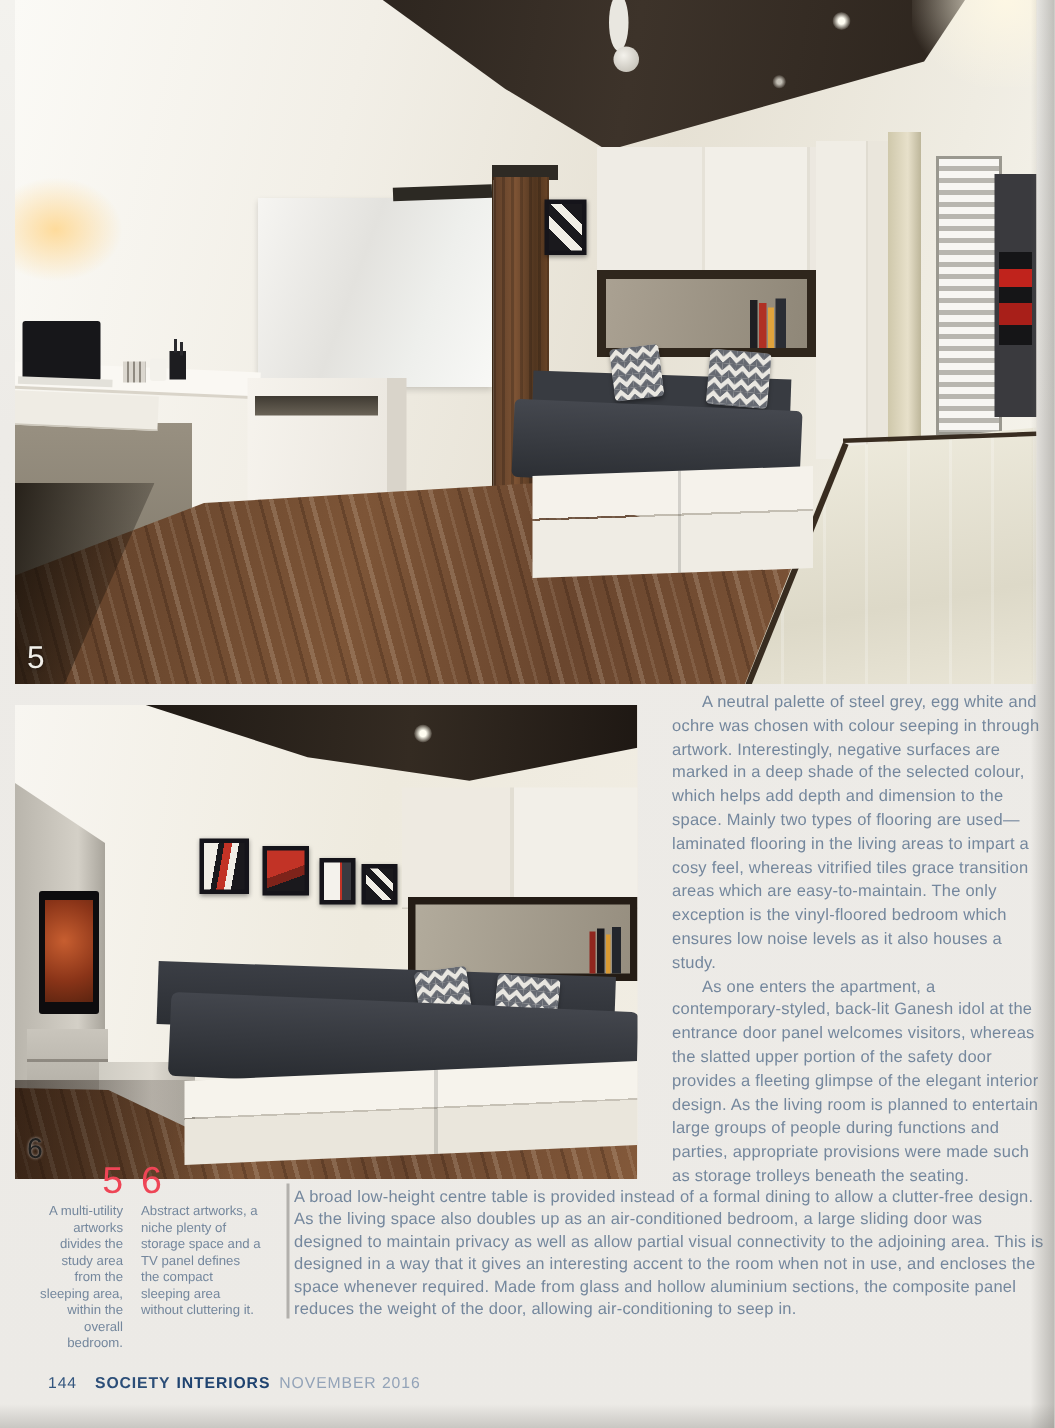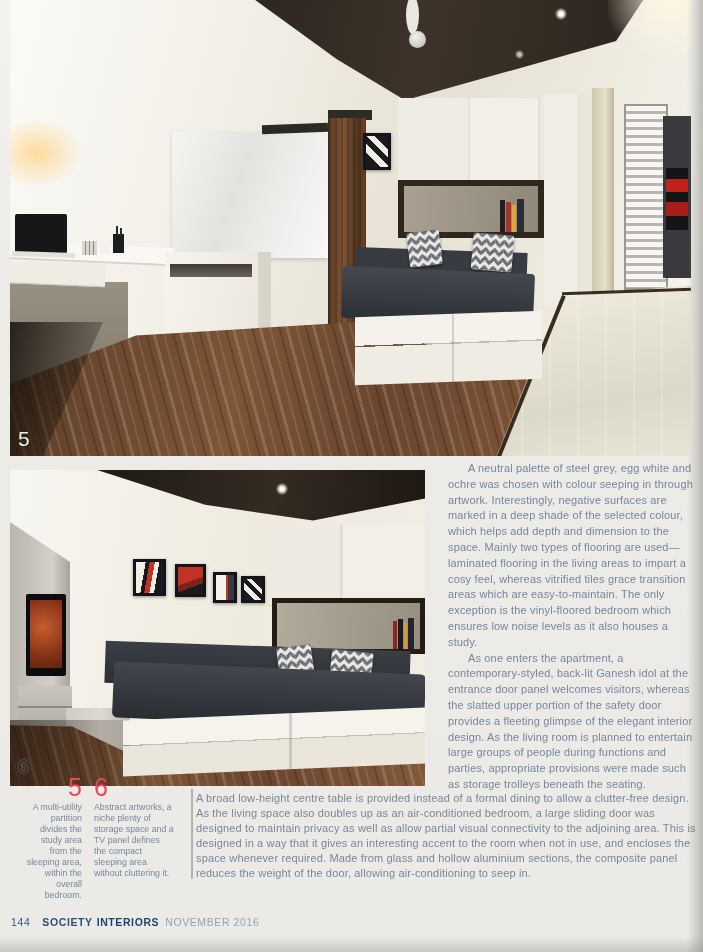--- a/index.html
+++ b/index.html
@@ -178,21 +178,21 @@
     font-size:11px;line-height:15.1px;color:#74879d;letter-spacing:.15px;}
   .captions{position:absolute;left:24px;top:775px;width:170px;}
   .cap-num{position:absolute;top:0;font-size:25px;line-height:1;color:#ee4556;}
   .cap-num-5{left:0;width:58px;text-align:right;}
   .cap-num-6{left:70px;width:58px;text-align:left;}
   .cap-text{position:absolute;top:27px;font-size:8.8px;line-height:11px;color:#74879d;}
   .cap-text-5{left:0;width:58px;text-align:right;}
   .cap-text-6{left:70px;width:80px;text-align:left;}
   .cap-divider{position:absolute;left:191px;top:789px;width:1.5px;height:90px;background:#b2b0ac;}
 
-  .footer{position:absolute;left:11px;top:916px;font-size:10.5px;letter-spacing:.6px;color:#3a5a82;}
+  .footer{position:absolute;left:32px;top:916px;font-size:10.5px;letter-spacing:.6px;color:#3a5a82;}
   .footer .pgnum{font-weight:400;color:#33557e;margin-right:12px;}
   .footer .t1{font-weight:700;color:#2c4e78;}
   .footer .t2{font-weight:800;color:#1f4370;margin-left:4px;}
   .footer .issue{font-weight:400;color:#93a3b8;margin-left:6px;}
 </style>
 </head>
 <body>
 
 <div class="page">
 
@@ -296,21 +296,21 @@
 
   <div class="article-col">
     <p>A neutral palette of steel grey, egg white and ochre was chosen with colour seeping in through artwork. Interestingly, negative surfaces are marked in a deep shade of the selected colour, which helps add depth and dimension to the space. Mainly two types of flooring are used—laminated flooring in the living areas to impart a cosy feel, whereas vitrified tiles grace transition areas which are easy-to-maintain. The only exception is the vinyl-floored bedroom which ensures low noise levels as it also houses a study.</p>
     <p>As one enters the apartment, a contemporary-styled, back-lit Ganesh idol at the entrance door panel welcomes visitors, whereas the slatted upper portion of the safety door provides a fleeting glimpse of the elegant interior design. As the living room is planned to entertain large groups of people during functions and parties, appropriate provisions were made such as storage trolleys beneath the seating.</p>
   </div>
   <div class="article-bottom">A broad low-height centre table is provided instead of a formal dining to allow a clutter-free design. As the living space also doubles up as an air-conditioned bedroom, a large sliding door was designed to maintain privacy as well as allow partial visual connectivity to the adjoining area. This is designed in a way that it gives an interesting accent to the room when not in use, and encloses the space whenever required. Made from glass and hollow aluminium sections, the composite panel reduces the weight of the door, allowing air-conditioning to seep in.</div>
 
   <div class="captions">
     <div class="cap-num cap-num-5">5</div>
     <div class="cap-num cap-num-6">6</div>
-    <div class="cap-text cap-text-5">A multi-utility partition divides the study area from the sleeping area, within the overall bedroom.</div>
+    <div class="cap-text cap-text-5">A multi-utility artworks divides the study area from the sleeping area, within the overall bedroom.</div>
     <div class="cap-text cap-text-6">Abstract artworks, a niche plenty of storage space and a TV panel defines the compact sleeping area without cluttering it.</div>
   </div>
   <div class="cap-divider"></div>
 
   <div class="footer">
     <span class="pgnum">144</span><span class="t1">SOCIETY</span><span class="t2">INTERIORS</span><span class="issue">NOVEMBER 2016</span>
   </div>
 
   <div class="scan-right"></div>
   <div class="scan-bottom"></div>

